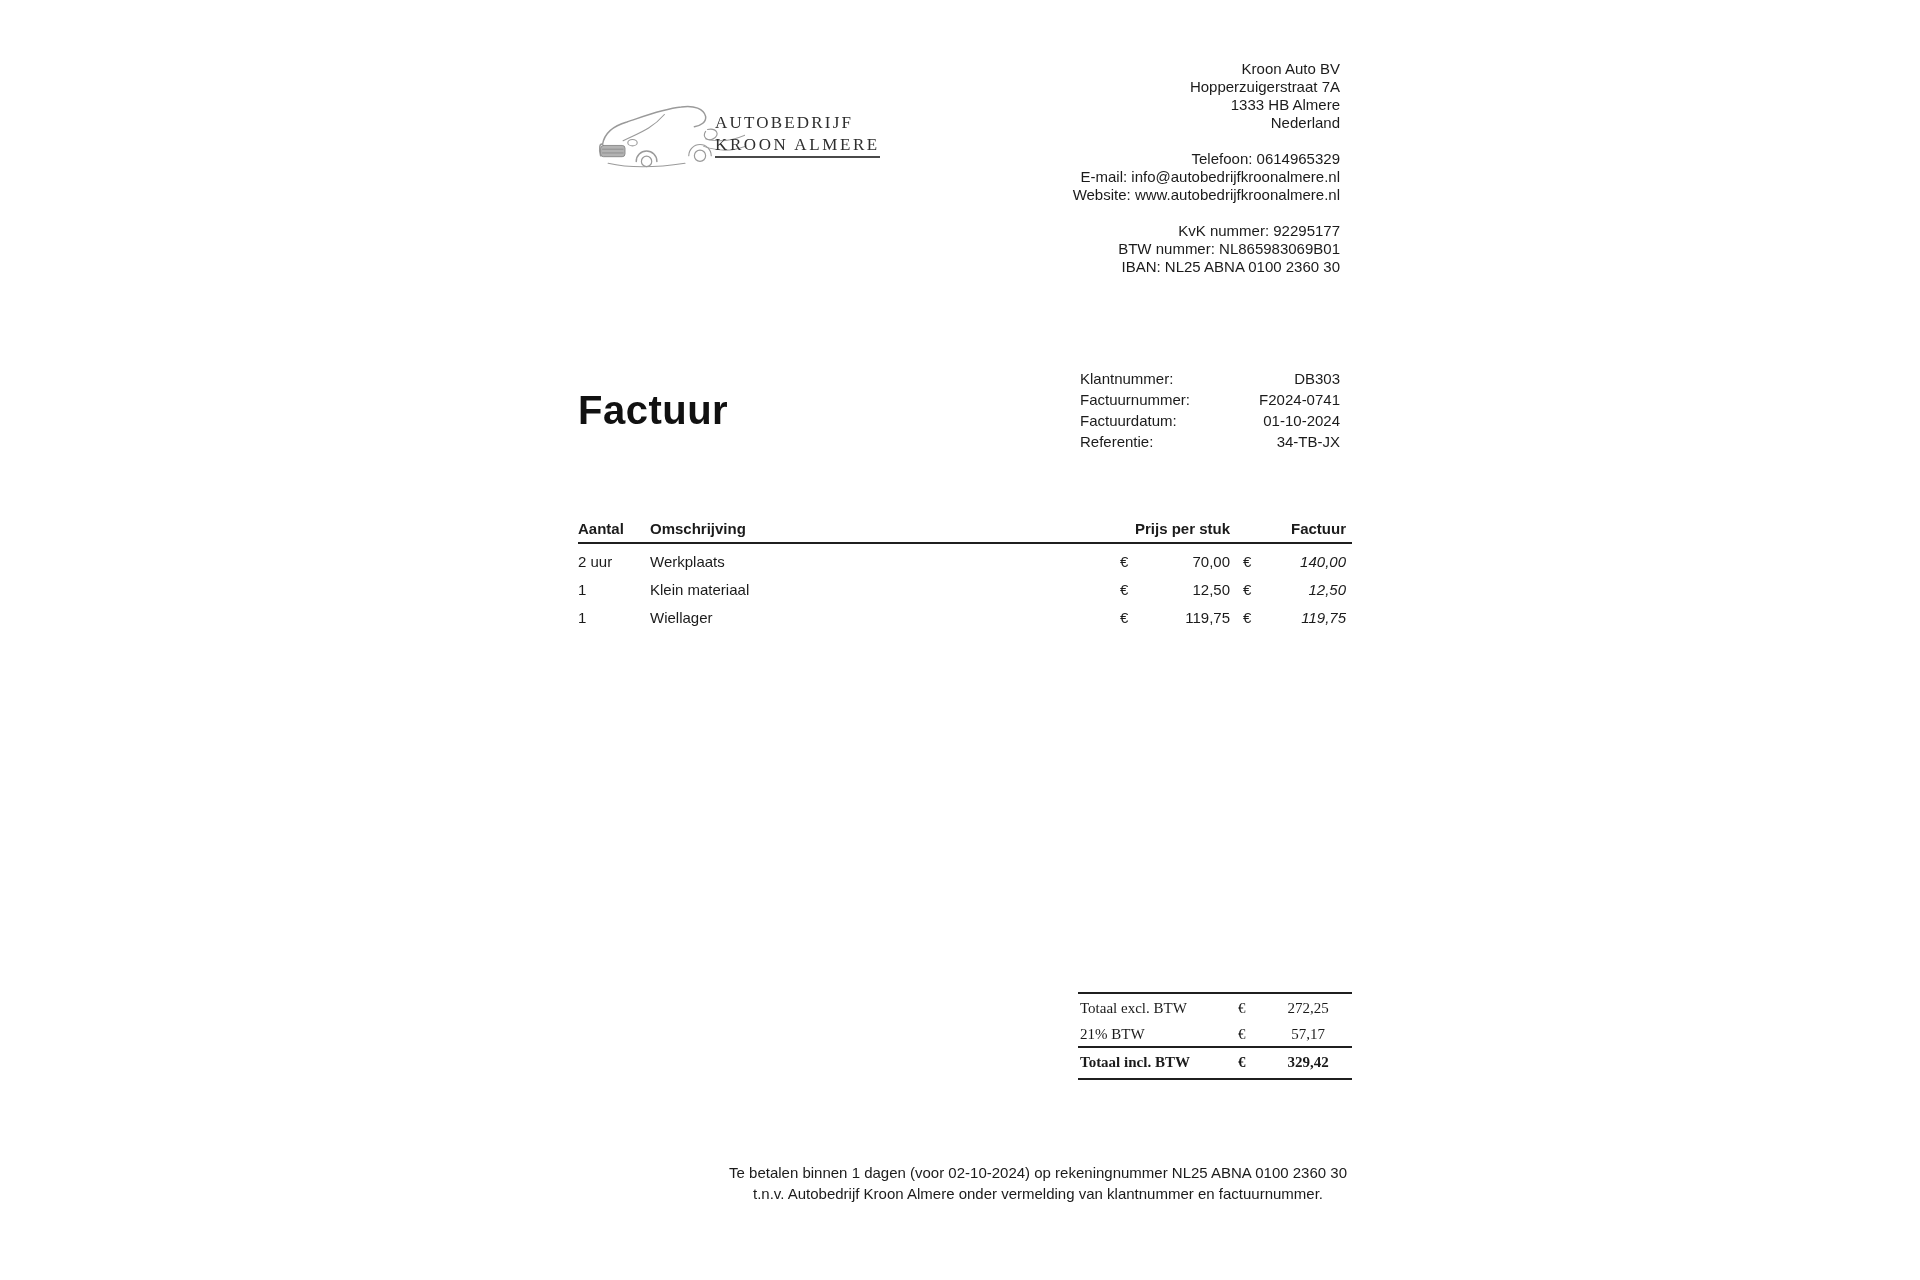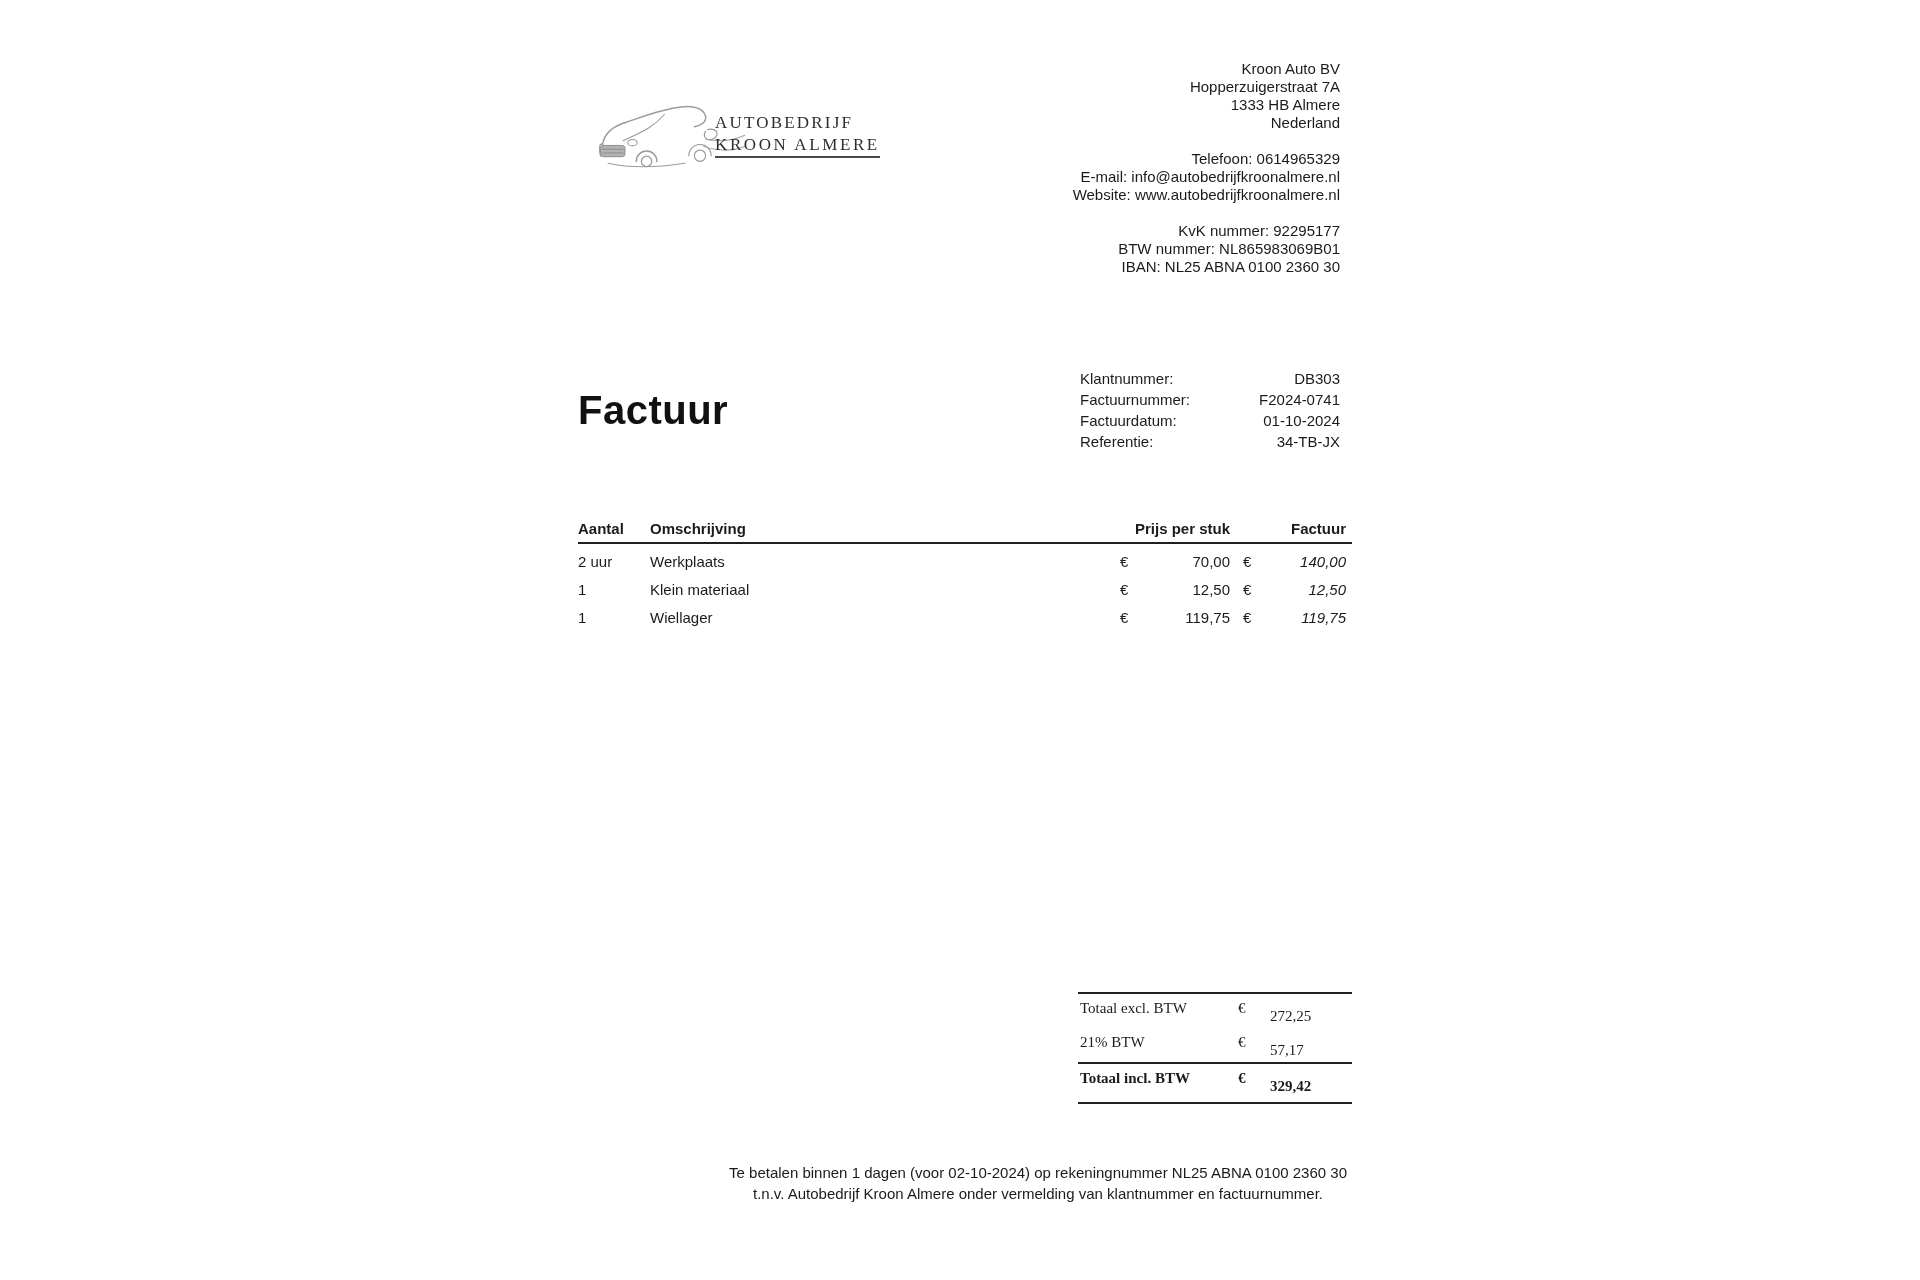--- a/index.html
+++ b/index.html
@@ -115,21 +115,21 @@
     width: 274px;
     font-size: 15px;
     border-top: 2px solid #1f1f1f;
   }
   .tot-row {
     display: grid;
     grid-template-columns: 158px 32px 84px;
     padding: 6px 0 3px 2px;
     font-family: Liberation Serif, serif;
   }
-  .tot-val { text-align: left; padding-right: 8px; margin-top: 8px; }
+  .tot-val { text-align: center; padding-right: 8px; }
   .tot-sep { border-top: 2px solid #1f1f1f; }
   .tot-bold { font-weight: bold; border-bottom: 2px solid #1f1f1f; padding-bottom: 7px; }
 
   
   .footer {
     position: absolute;
     left: 578px;
     top: 1162px;
     width: 920px;
     font-size: 15px;

